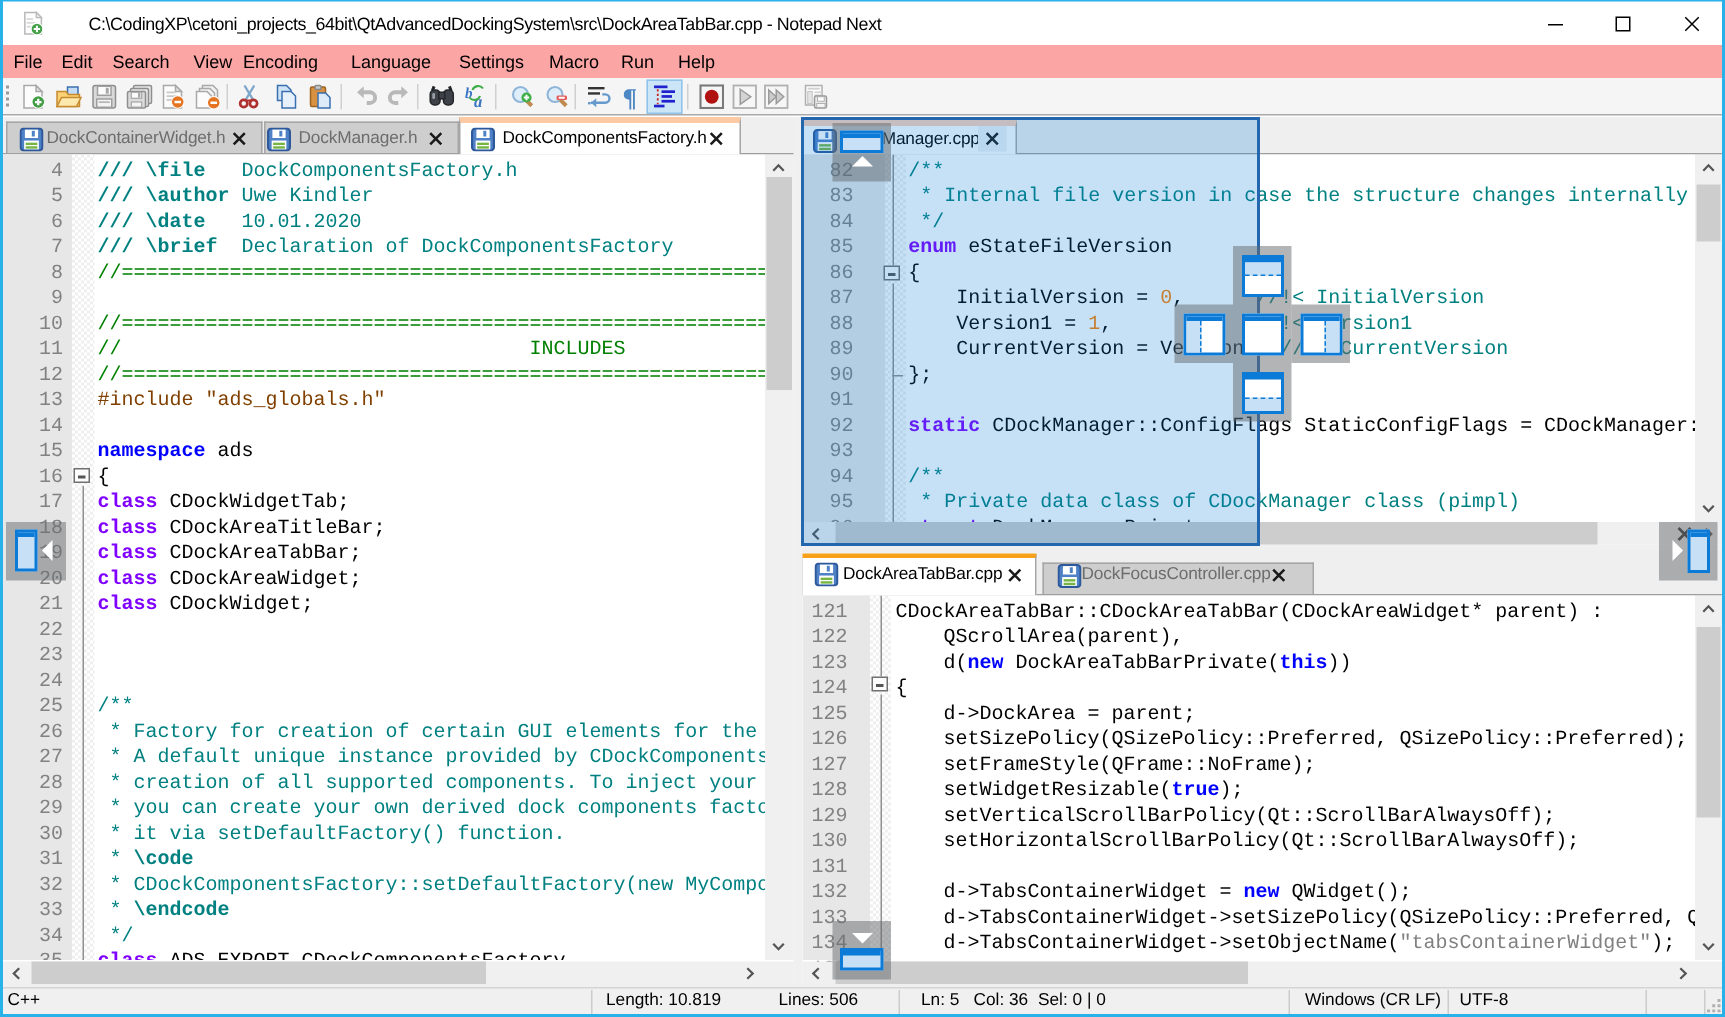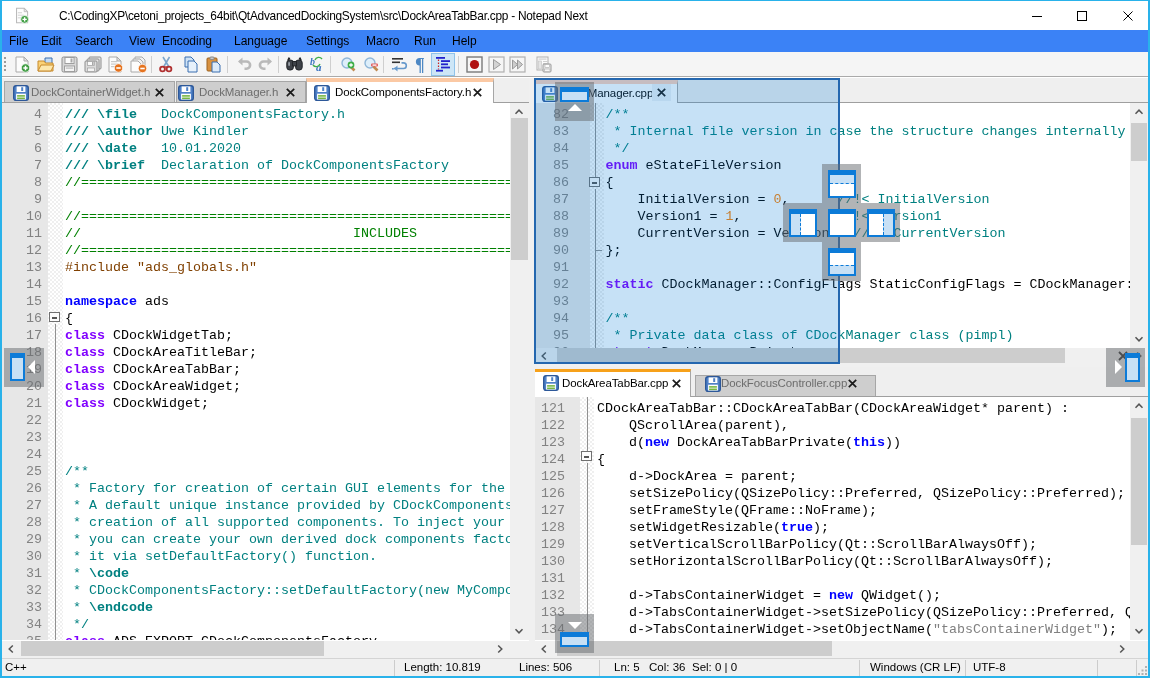--- a/index.html
+++ b/index.html
@@ -80,21 +80,21 @@
       <path d="M1 6.5 h10" stroke="#000" stroke-width="1"></path>
     </svg>
   <svg class="abs" style="left:1074px;top:9px;" width="12" height="12" viewBox="0 0 12 12">
       <rect x="1.5" y="1.5" width="9" height="9" fill="none" stroke="#000" stroke-width="1"></rect>
     </svg>
   <svg class="abs" style="left:1120px;top:9px;" width="12" height="12" viewBox="0 0 12 12">
       <path d="M1.5 1.5 L10.5 10.5 M10.5 1.5 L1.5 10.5" stroke="#000" stroke-width="1"></path>
     </svg>
 </div>
 
-<div id="menubar" class="abs" style="left:2px;top:30px;width:1146px;height:22px;background:#3b82f6;">
+<div id="menubar" class="abs" style="left:2px;top:30px;width:1146px;height:22px;background:#fca5a5;">
   <div class="menu-item" style="left:7px;">File</div>
   <div class="menu-item" style="left:39px;">Edit</div>
   <div class="menu-item" style="left:73px;">Search</div>
   <div class="menu-item" style="left:127px;">View</div>
   <div class="menu-item" style="left:160px;">Encoding</div>
   <div class="menu-item" style="left:232px;">Language</div>
   <div class="menu-item" style="left:304px;">Settings</div>
   <div class="menu-item" style="left:364px;">Macro</div>
   <div class="menu-item" style="left:412px;text-align:right;">Run</div>
   <div class="menu-item" style="left:450px;">Help</div>

